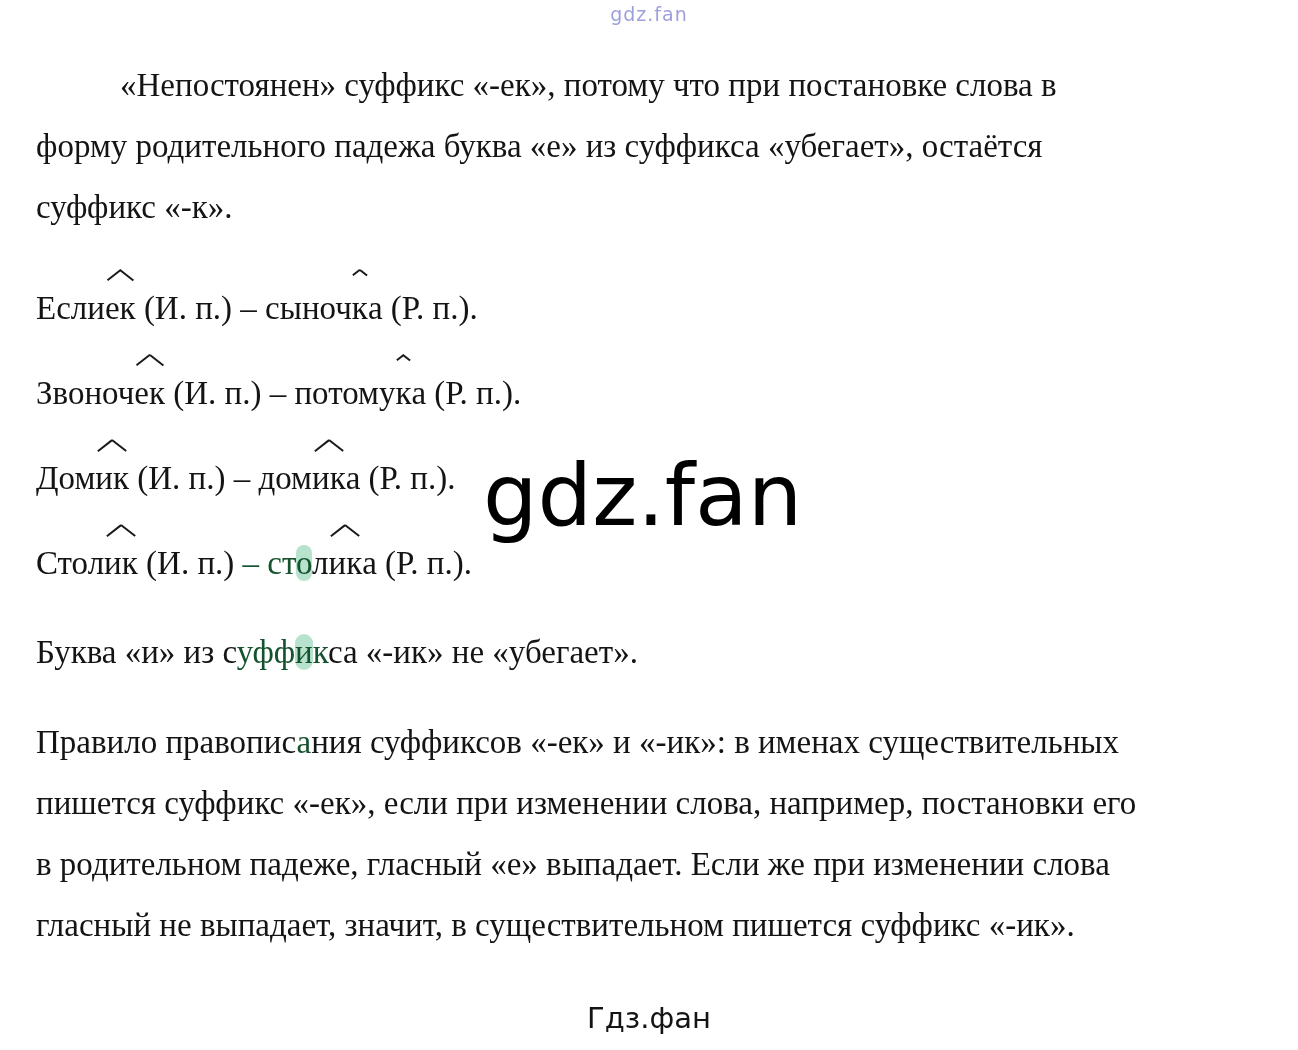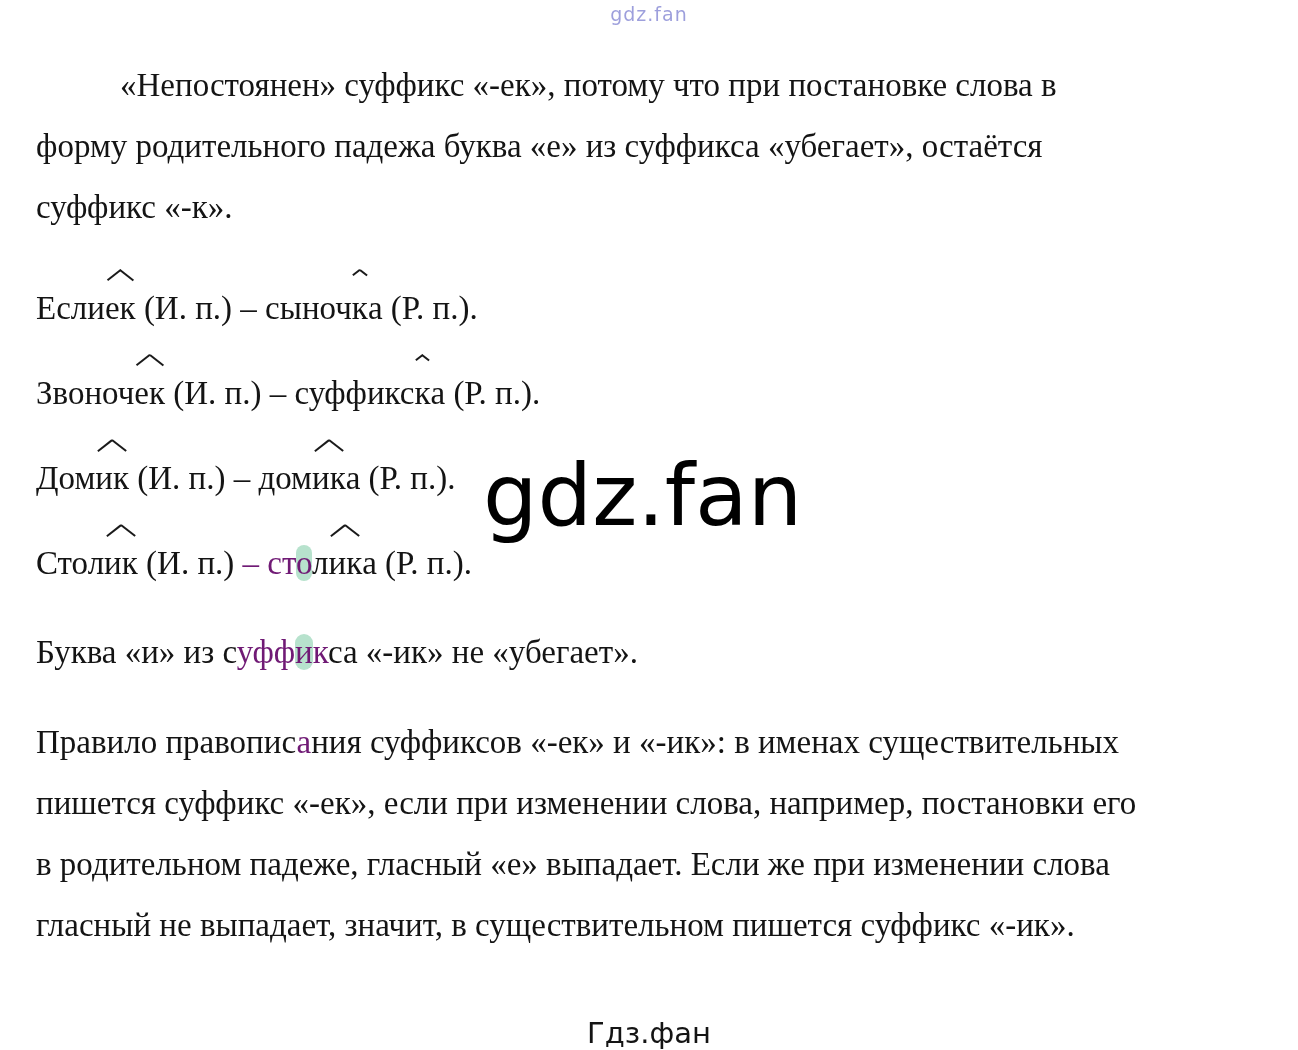--- a/index.html
+++ b/index.html
@@ -36,21 +36,21 @@
   .line{
     height:61px;
     line-height:61px;
     white-space:nowrap;
   }
   .line.indent{ text-indent:84px; }
   .line.example{ margin-top:24px; }
   .line.intro + .line.example{ margin-top:40px; }
   .line.example + .line.note{ margin-top:28px;font-family:Liberation Serif, serif; }
   .line.note + .line.rule{ margin-top:29px; }
-  .green{ color:#701a75; }
+  .green{ color:#14532d; }
   .highlight{
     background:#b7e2cd;
     border-radius:999px;
   }
   .caret{ position:relative; display:inline-block; }
   .caret::before,
   .caret::after{
     content:"";
     position:absolute;
     top:-0.28em;
@@ -71,41 +71,41 @@
     position:absolute;
     left:483px; top:450px;
     font-family:"DejaVu Sans", sans-serif;
     font-size:86px;
     line-height:1.05;
     color:#000;
     z-index:2;
   }
   .footer{
     position:absolute;
-    left:0; right:0; bottom:0;
+    left:0; right:0; bottom:15px;
     text-align:center;
     font-family:"DejaVu Sans", sans-serif;
     font-size:29px;
     color:#141414;
   }
 </style>
 </head>
 <body>
 
 <div class="page">
 
   <div class="top-watermark">gdz.fan</div>
 
 
   <div class="body">
       <div class="line intro indent"><span>«Непостоянен» суффикс «-ек», потому что при постановке слова в</span></div>
       <div class="line intro"><span>форму родительного падежа буква «е» из суффикса «убегает», остаётся</span></div>
       <div class="line intro"><span>суффикс «-к».</span></div>
       <div class="line example"><span>Если</span><span class="caret">ек</span><span> (И. п.) – сыноч</span><span class="caret">к</span><span>а (Р. п.).</span></div>
-      <div class="line example"><span>Звоноч</span><span class="caret">ек</span><span> (И. п.) – суффикс</span><span class="caret">к</span><span>а (Р. п.).</span></div>
+      <div class="line example"><span>Звоноч</span><span class="caret">ек</span><span> (И. п.) – потому</span><span class="caret">к</span><span>а (Р. п.).</span></div>
       <div class="line example"><span>Дом</span><span class="caret">ик</span><span> (И. п.) – дом</span><span class="caret">ик</span><span>а (Р. п.).</span></div>
       <div class="line example"><span>Стол</span><span class="caret">ик</span><span> (И. п.) </span><span class="green">– ст</span><span class="green highlight">о</span><span>л</span><span class="caret">ик</span><span>а (Р. п.).</span></div>
       <div class="line note"><span>Буква «и» из с</span><span class="green">уфф</span><span class="green highlight">и</span><span class="green">к</span><span>са «-ик» не «убегает».</span></div>
       <div class="line rule"><span>Правило правопис</span><span class="green">а</span><span>ния суффиксов «-ек» и «-ик»: в именах существительных</span></div>
       <div class="line rule"><span>пишется суффикс «-ек», если при изменении слова, например, постановки его</span></div>
       <div class="line rule"><span>в родительном падеже, гласный «е» выпадает. Если же при изменении слова</span></div>
       <div class="line rule"><span>гласный не выпадает, значит, в существительном пишется суффикс «-ик».</span></div>
     </div>
 
   <div class="center-watermark">gdz.fan</div>

